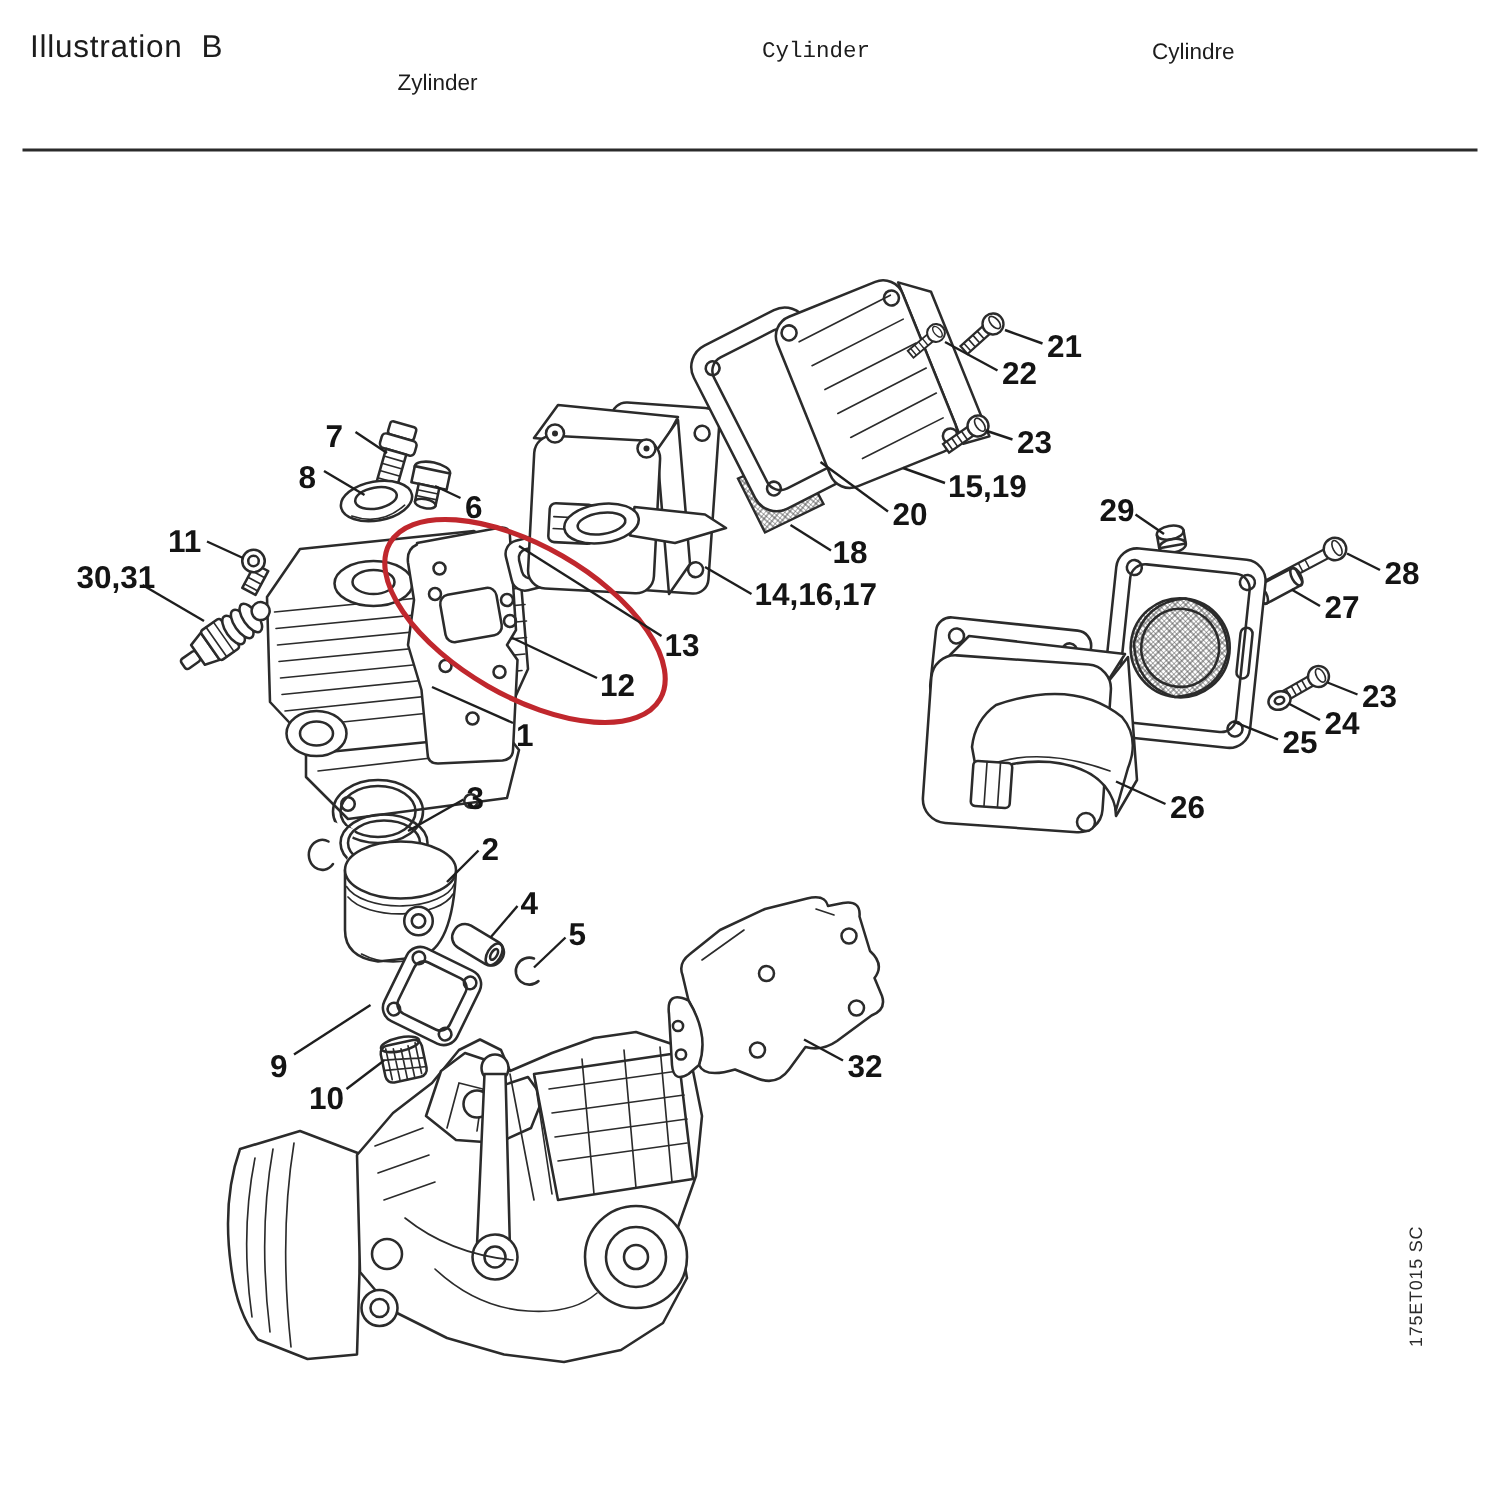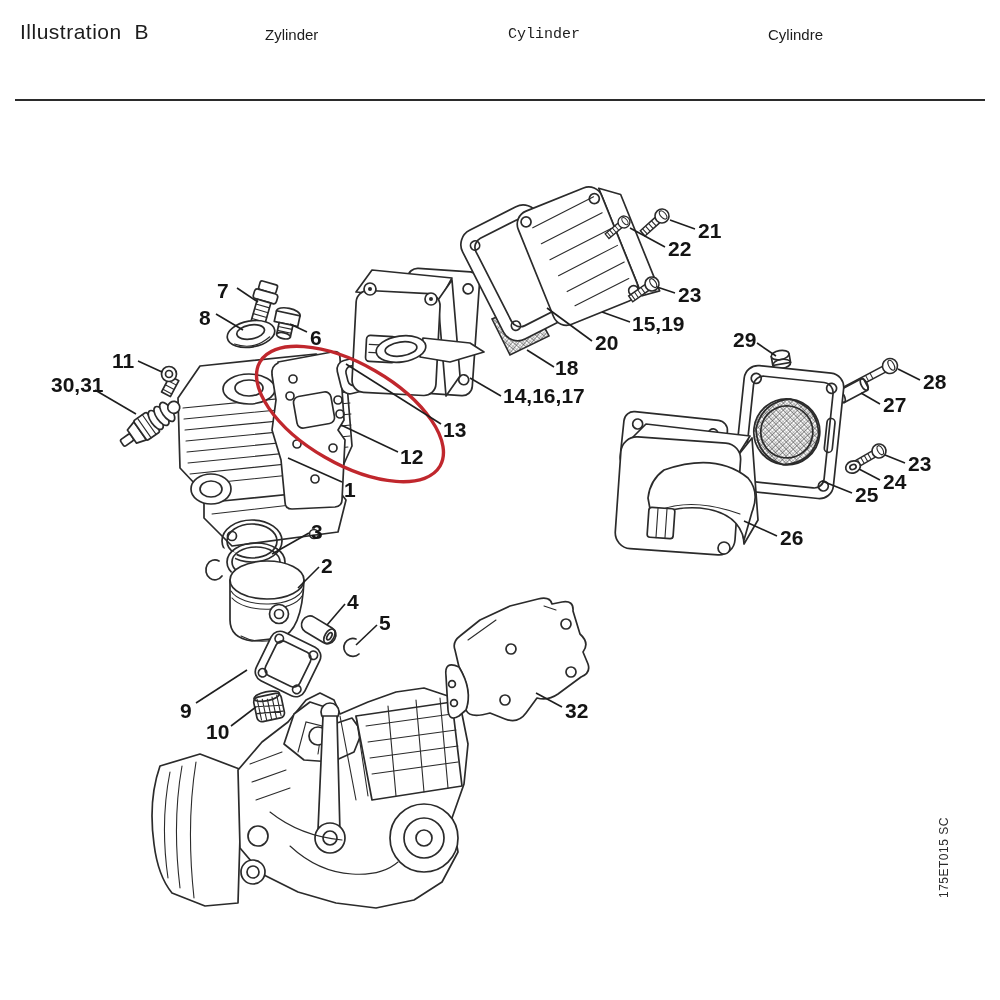--- a/index.html
+++ b/index.html
@@ -1,21 +1,21 @@
 <!DOCTYPE html>
 <html><head>
 <meta charset="utf-8">
 <style>
   html,body{margin:0;padding:0;background:#ffffff;}
   .page{position:relative;width:1000px;height:936px;background:#fff;
         font-family:"Liberation Sans",sans-serif;overflow:hidden;}
   .hdr-title{position:absolute;left:20px;top:20px;font-size:21px;color:#1c1c1c;
              letter-spacing:.5px;white-space:pre;}
   .hdr-col{position:absolute;top:26px;font-size:15px;color:#1c1c1c;}
-  .hdr-col.de{left:265px;} .hdr-col.en{left:508px;font-family:Liberation Mono, monospace;} .hdr-col.fr{left:752px;margin-left:16px;}
+  .hdr-col.de{left:265px;margin-top:21px;} .hdr-col.en{left:508px;font-family:Liberation Mono, monospace;} .hdr-col.fr{left:752px;margin-left:16px;}
   .hdr-rule{position:absolute;left:15px;top:99px;width:970px;height:2px;background:#2b2b2b;}
   svg{position:absolute;left:0;top:0;}
   .ln{stroke:#2b2b2b;stroke-width:1.7;fill:none;stroke-linecap:round;stroke-linejoin:round;}
   .fw{stroke:#2b2b2b;stroke-width:1.7;fill:#ffffff;stroke-linecap:round;stroke-linejoin:round;}
   .thin{stroke:#2b2b2b;stroke-width:1.1;fill:none;stroke-linecap:round;}
   .leader{stroke:#1e1e1e;stroke-width:1.6;fill:none;}
   .lbl{font-family:"Liberation Sans",sans-serif;font-weight:bold;font-size:21px;fill:#141414;}
   .code{font-family:"Liberation Sans",sans-serif;font-size:12px;fill:#2a2a2a;letter-spacing:.5px;}
 </style>
 </head>

